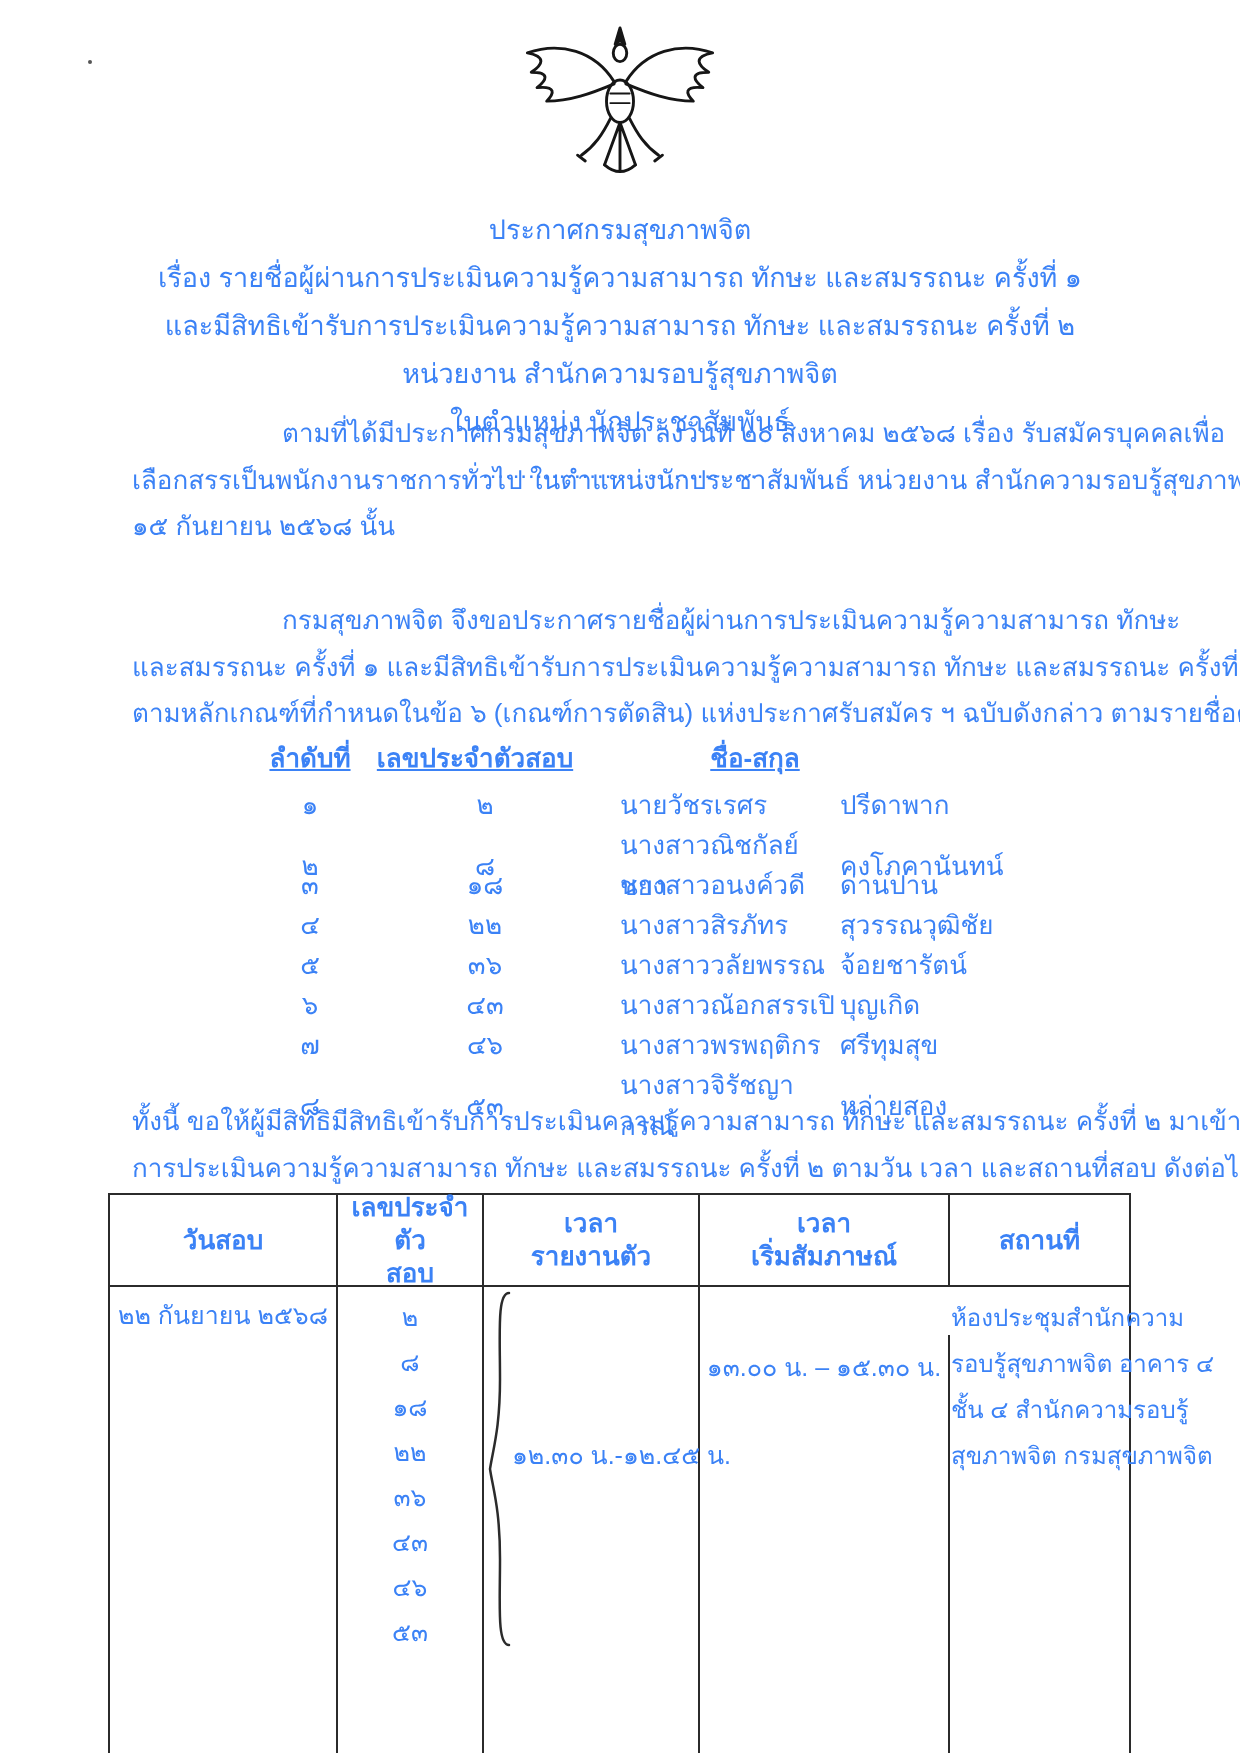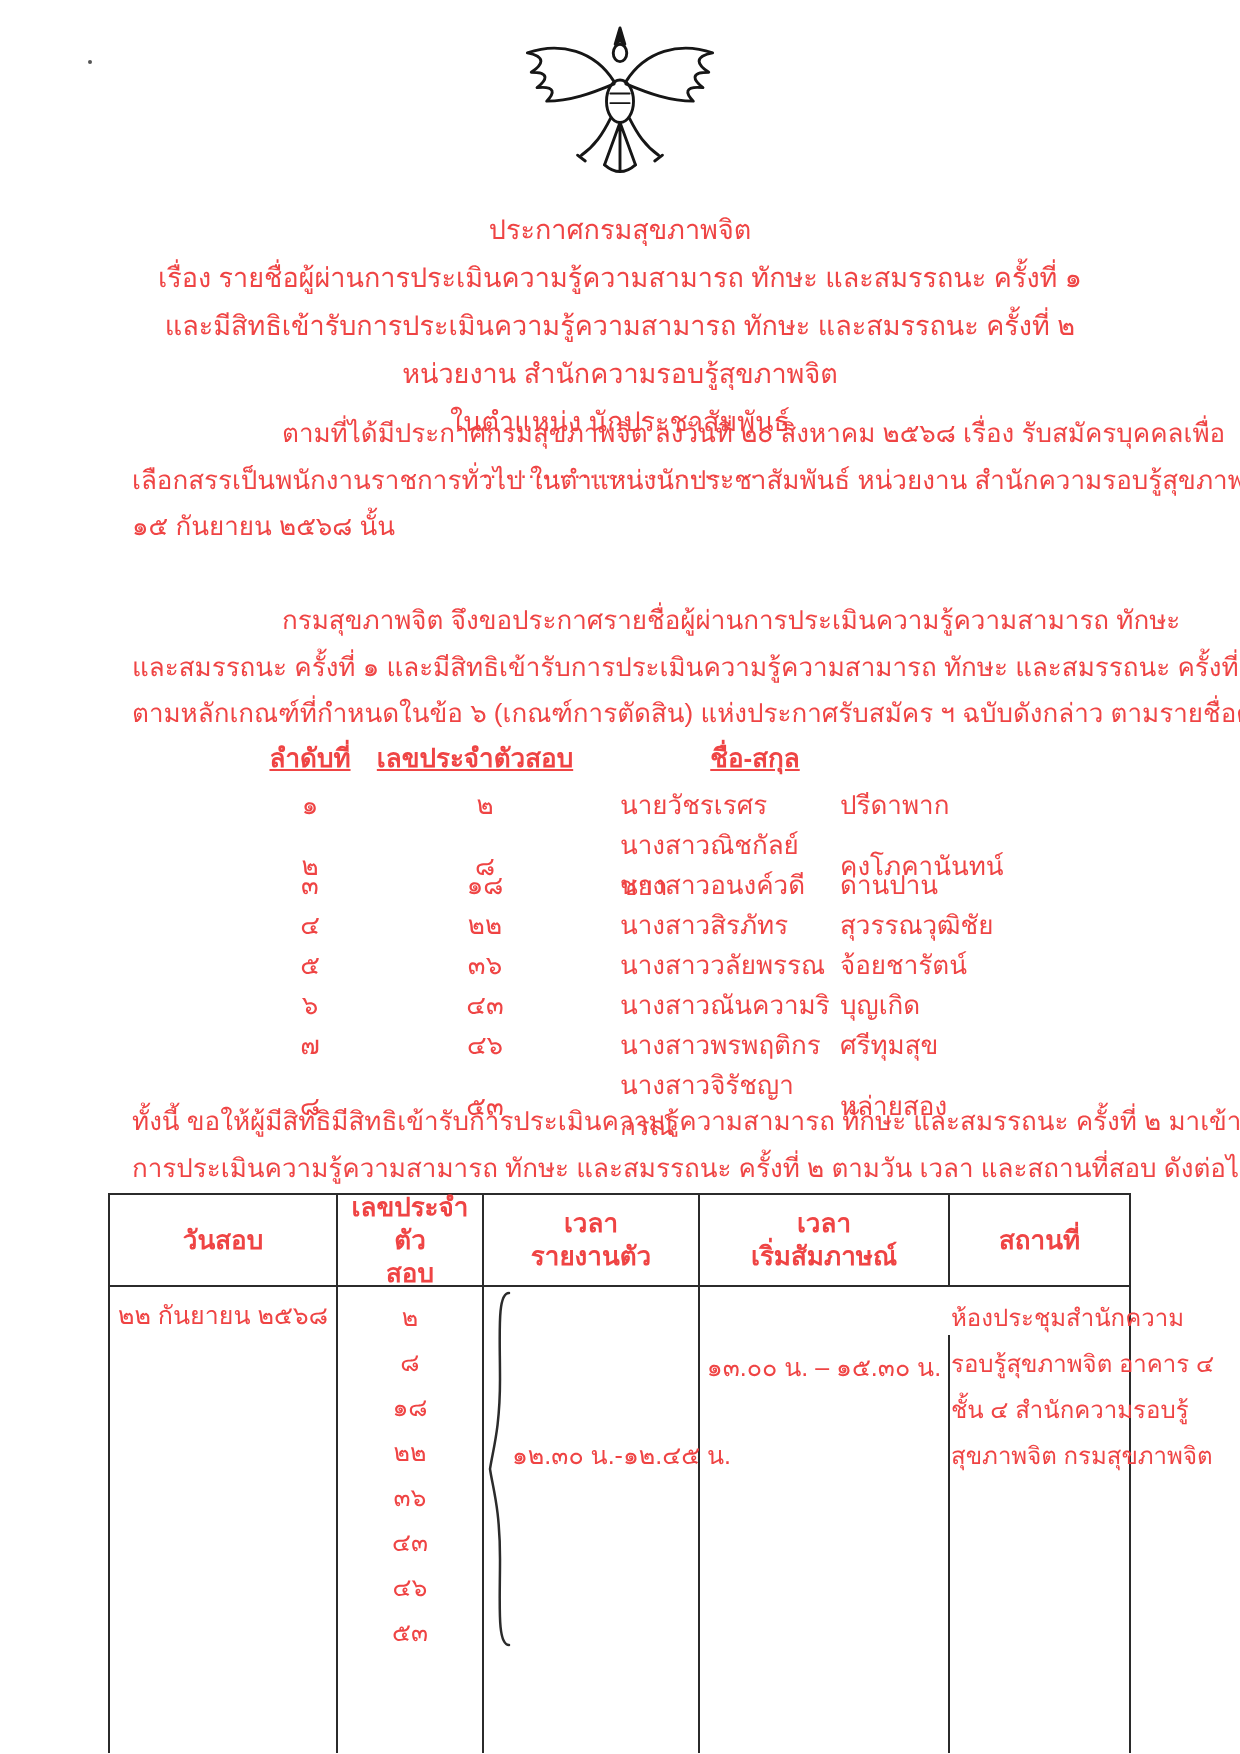--- a/index.html
+++ b/index.html
@@ -2,21 +2,21 @@
 <html><head>
 <meta charset="utf-8">
 <style>
   html,body{margin:0;padding:0;background:#e9e9e9;}
   .page{
     position:relative;
     width:1240px;height:1754px;
     margin:0 auto;
     background:#ffffff;
     font-family:"Liberation Sans","DejaVu Sans",sans-serif;
-    color:#ef4444;
+    color:#3b82f6;
     overflow:hidden;
   }
   
   .emblem{position:absolute;top:24px;left:50%;transform:translateX(-50%);}
   
   .title-block{
     position:absolute;top:206px;left:0;width:100%;
     text-align:center;font-size:27px;line-height:48px;
     white-space:nowrap;
   }
@@ -147,21 +147,21 @@
     </div>
     <div class="nt-row">
       <span class="c1">๕</span>
       <span class="c2">๓๖</span>
       <span class="c3">นางสาววลัยพรรณ</span>
       <span class="c4">จ้อยชารัตน์</span>
     </div>
     <div class="nt-row">
       <span class="c1">๖</span>
       <span class="c2">๔๓</span>
-      <span class="c3">นางสาวณันความริ</span>
+      <span class="c3">นางสาวณัอกสรรเปิ</span>
       <span class="c4">บุญเกิด</span>
     </div>
     <div class="nt-row">
       <span class="c1">๗</span>
       <span class="c2">๔๖</span>
       <span class="c3">นางสาวพรพฤติกร</span>
       <span class="c4">ศรีทุมสุข</span>
     </div>
     <div class="nt-row">
       <span class="c1">๘</span>

